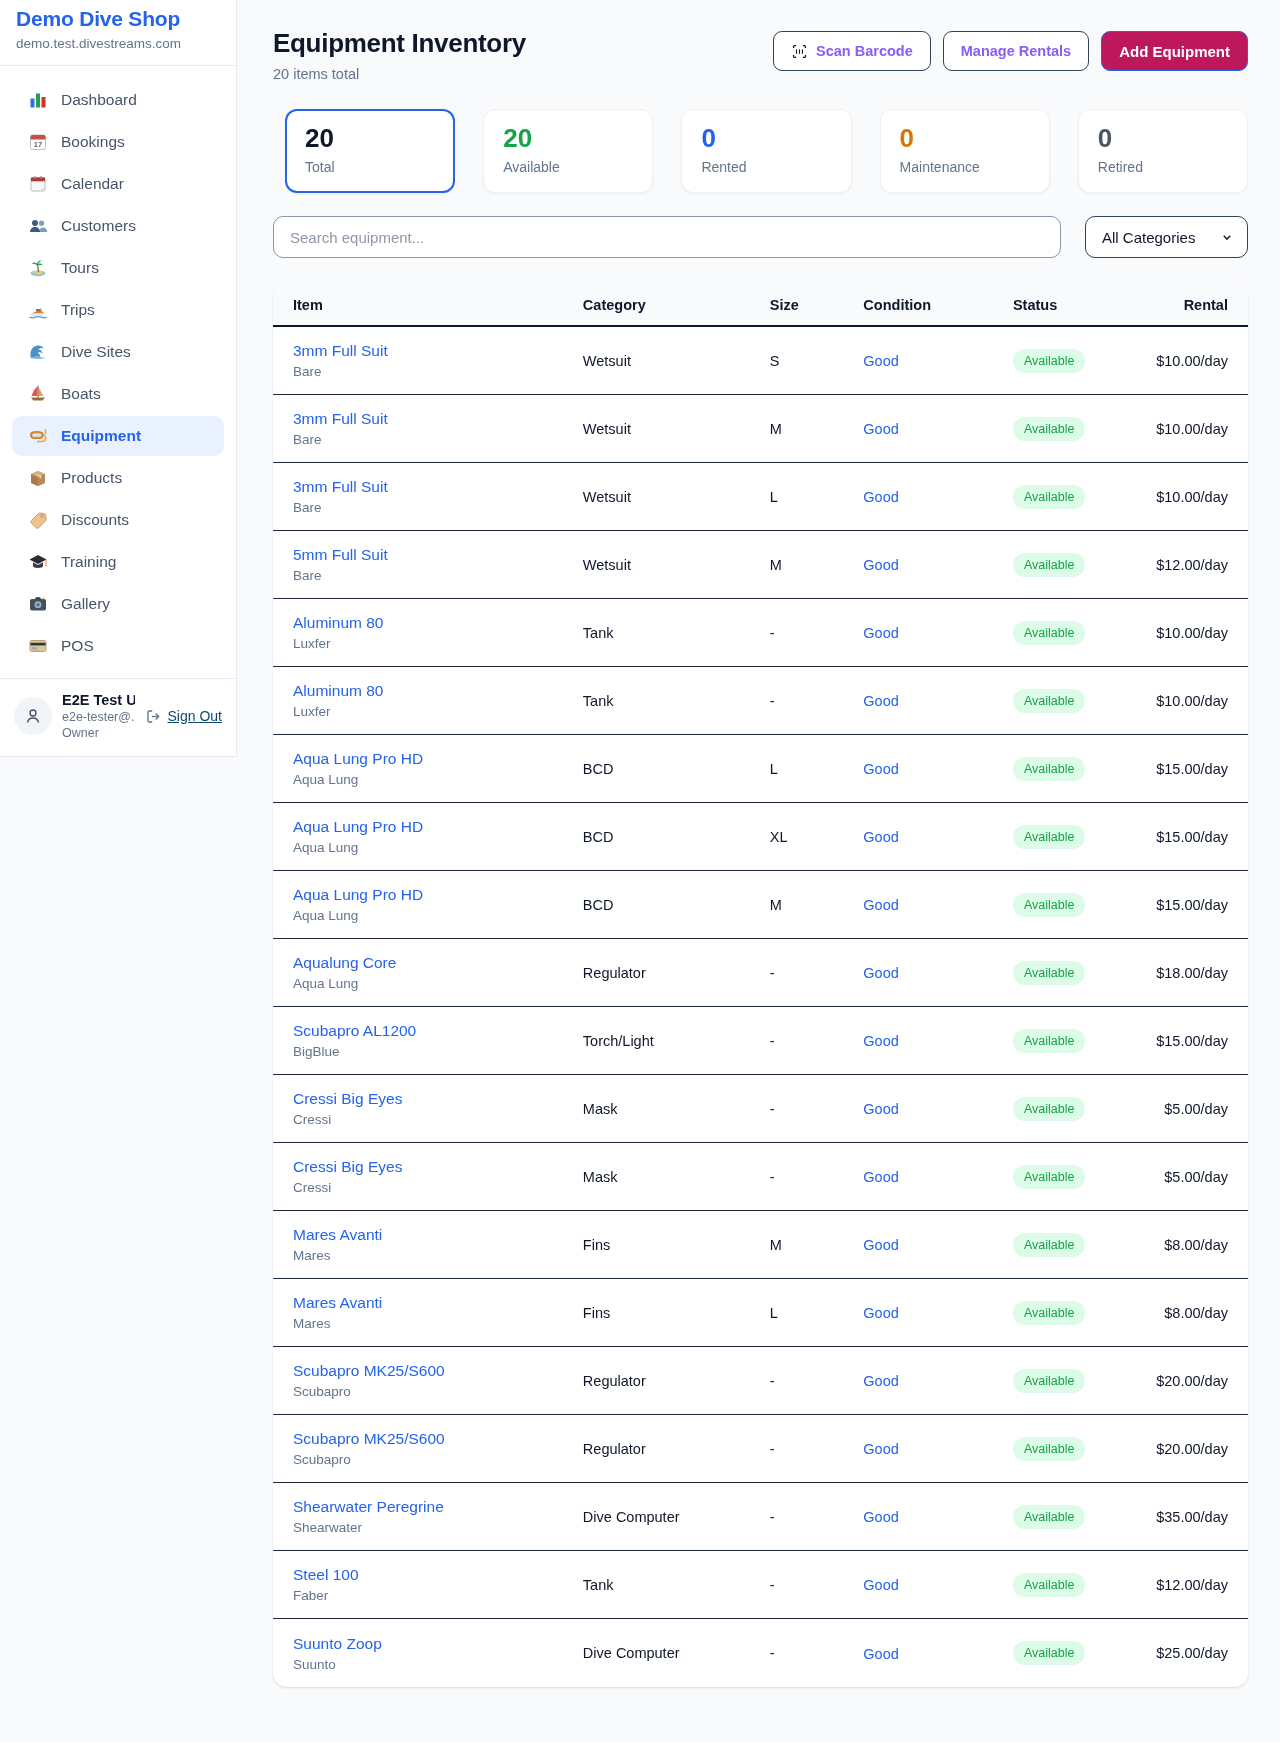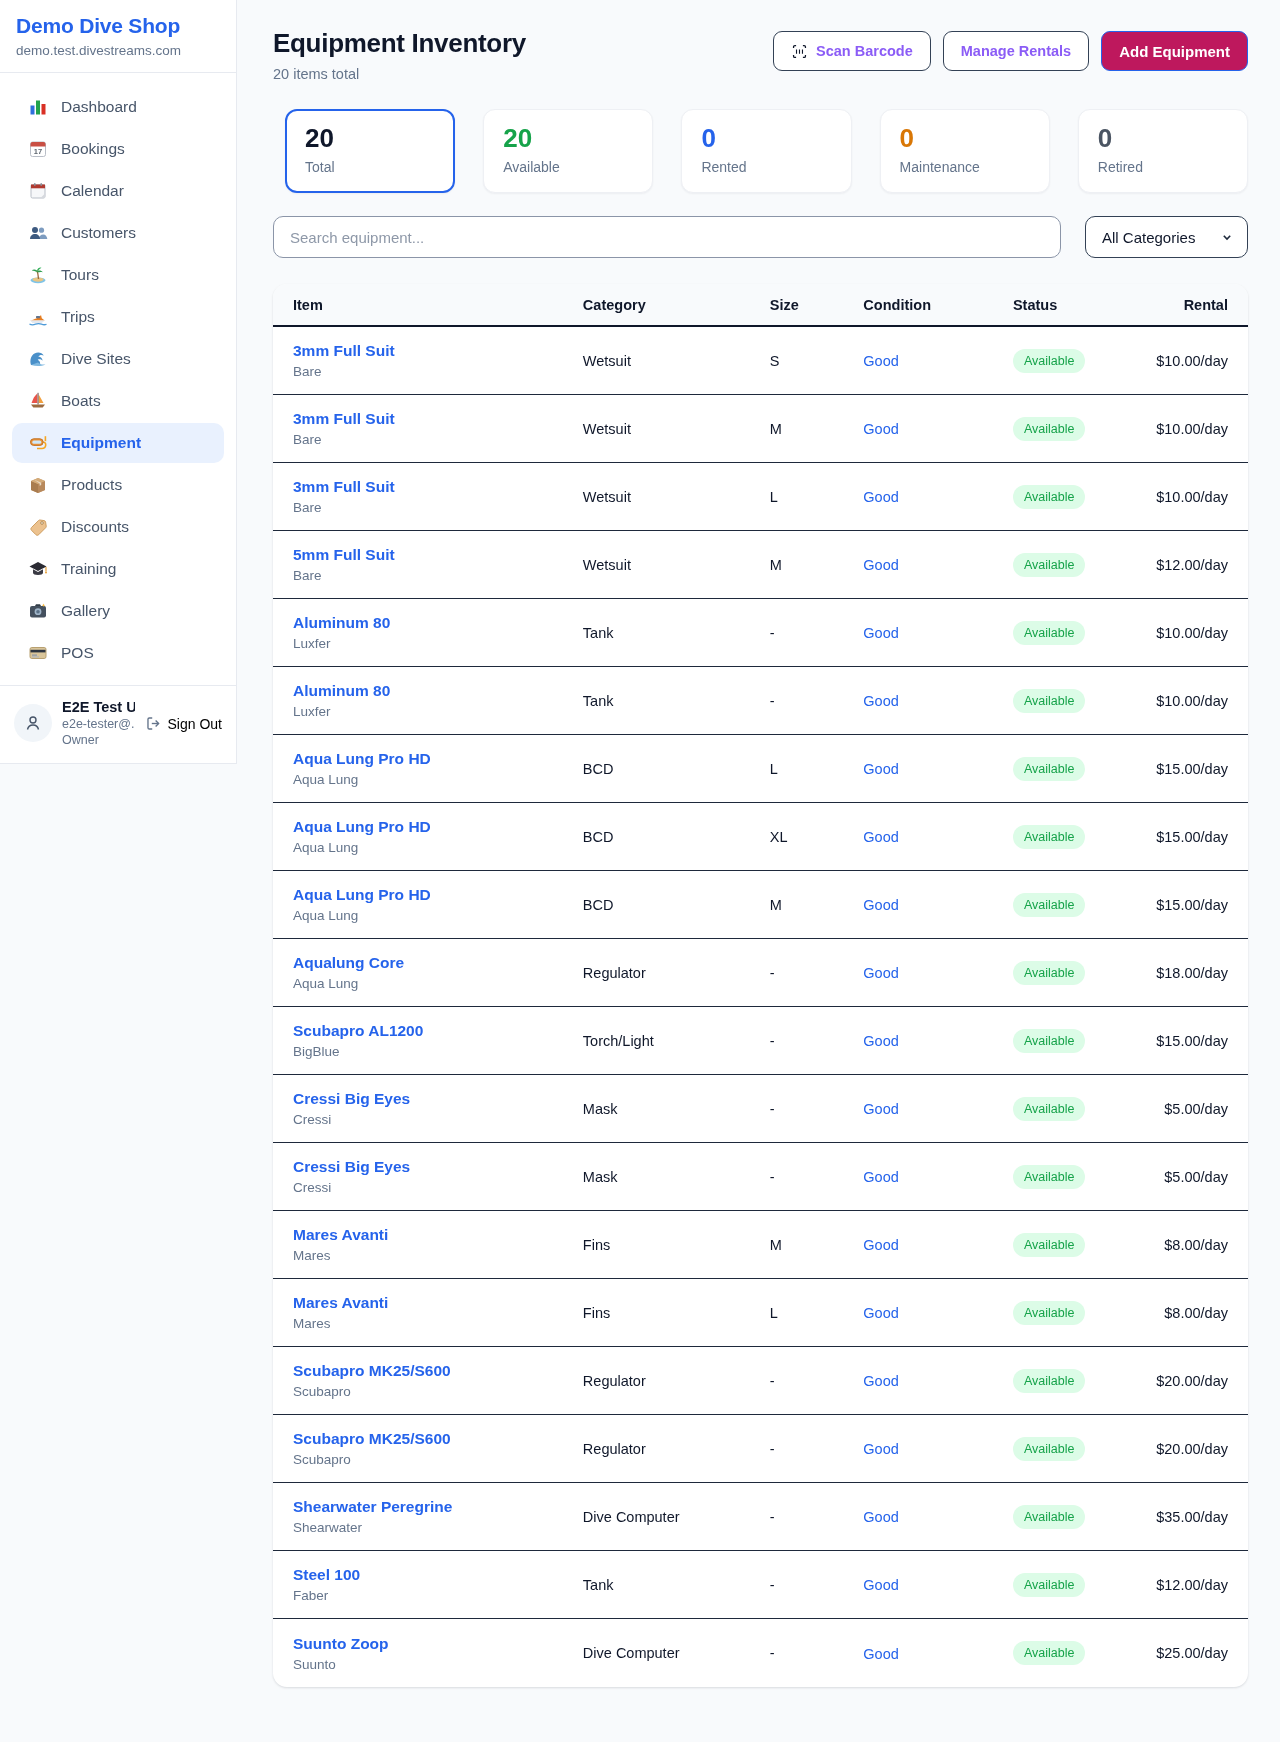--- a/index.html
+++ b/index.html
@@ -8,21 +8,21 @@
     font-family:"Liberation Sans","DejaVu Sans",sans-serif;
     background:#f8fafc; color:#0f172a; font-size:15px;
   }
   .page { display:flex; align-items:flex-start; width:1280px; }
 
   
   .sidebar {
     width:237px; background:#ffffff; border-right:1px solid #e7eaf0;
     border-bottom:1px solid #e7eaf0; flex:0 0 237px;
   }
-  .brand { padding:14px 16px 14px 16px; }
+  .brand { padding:7px 16px 14px 16px; }
   .brand-name { color:#2563eb; font-size:21px; font-weight:bold; letter-spacing:-.2px; }
   .brand-domain { color:#64748b; font-size:13.5px; margin-top:5px; }
   .sb-divider { border-top:1px solid #e7eaf0; }
   nav { padding:12px 0 10px 0; }
   .nav-item {
     display:flex; align-items:center; gap:13px; height:40px; margin:2px 12px;
     padding:0 16px; border-radius:10px; color:#475569; font-size:15.5px;
     font-weight:500; cursor:pointer;
   }
   .nav-item.active { background:#e9f1fe; color:#2563eb; font-weight:600; }
@@ -33,22 +33,22 @@
   }
   .avatar {
     width:38px; height:38px; border-radius:50%; background:#f1f5f9;
     display:flex; align-items:center; justify-content:center; flex:0 0 38px;
   }
   .avatar svg { width:20px; height:20px; }
   .user-meta { flex:1; min-width:0; }
   .user-name { font-size:14.5px; font-weight:bold; color:#0f172a; white-space:nowrap; overflow:hidden; }
   .user-email, .user-role { font-size:12.5px; color:#64748b; margin-top:2px; white-space:nowrap; overflow:hidden; }
   .signout {
-    display:flex; align-items:flex-end; gap:6px; color:#000000; font-size:14px;
-    background:none; border:none; cursor:pointer; font-family:inherit; white-space:nowrap;
+    display:flex; align-items:flex-start; gap:6px; color:#0c4a6e; font-size:14px;
+    background:none; border:none; cursor:pointer; font-family:inherit; white-space:nowrap;text-decoration:underline;
   }
   .signout svg { width:17px; height:17px; }
 
   
   .main { flex:1; padding:28px 32px 0 36px; }
   .page-header { display:flex; justify-content:space-between; align-items:flex-start; }
   h1 { font-size:26px; font-weight:800; color:#0f172a; letter-spacing:-.3px; }
   .subtitle { color:#64748b; font-size:14.5px; margin-top:7px; }
   .header-actions { display:flex; gap:12px; align-items:center; margin-top:3px; }
   .btn {
@@ -92,21 +92,21 @@
     display:grid; grid-template-columns:31% 20% 10% 16% 12% 11%;
     align-items:center; padding:0 20px;
   }
   .thead {
     height:43px; background:#f8fafc; border-bottom:2px solid #0f172a;
     font-size:14.5px; font-weight:bold; color:#0f172a;
   }
   .th-rental { text-align:right; }
   .trow { height:68px; border-bottom:1px solid #1e293b; }
   .trow:last-child { border-bottom:none; }
-  .item-name { color:#2563eb; font-size:15.5px; font-weight:700; text-decoration:none; cursor:pointer; }
+  .item-name { color:#2563eb; font-size:15.5px; font-weight:400; text-decoration:none; cursor:pointer; }
   .item-brand { color:#64748b; font-size:13.5px; margin-top:4px; }
   .td-category, .td-size, .td-rental { font-size:14.5px; color:#0f172a; }
   .td-rental { text-align:right; }
   .cond-link { color:#2563eb; font-size:14.5px; text-decoration:none; cursor:pointer; }
   .badge {
     display:inline-block; background:#dcfce7; color:#16a34a; font-size:12.5px;
     padding:5px 11px; border-radius:999px; font-weight:500;
   }
 </style>
 </head>

